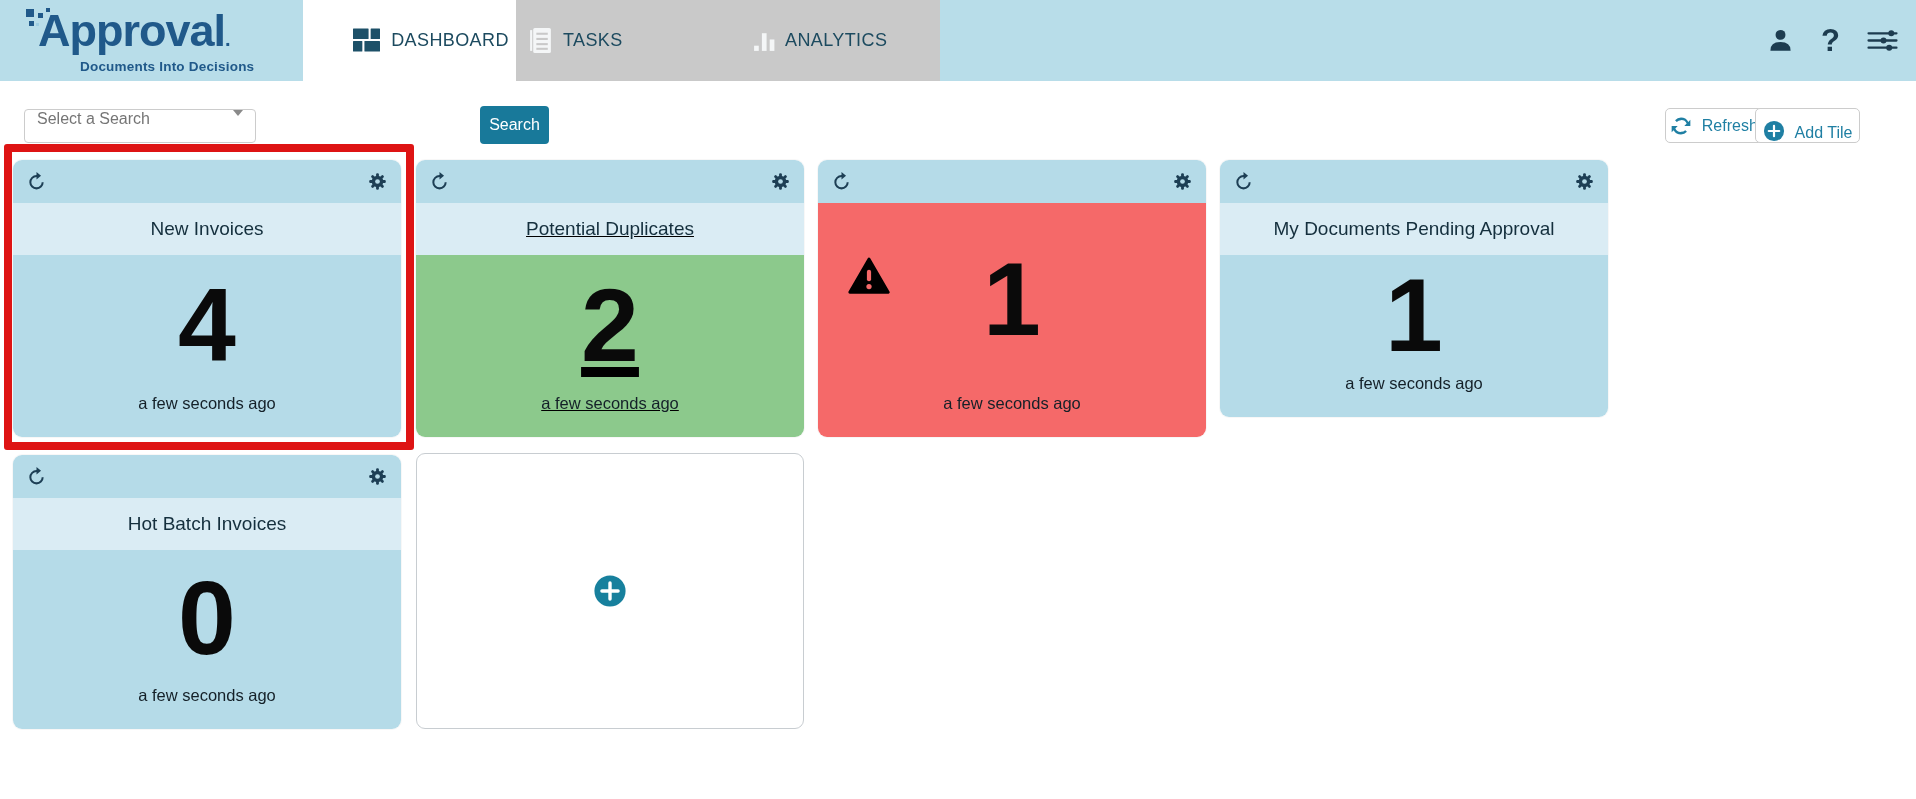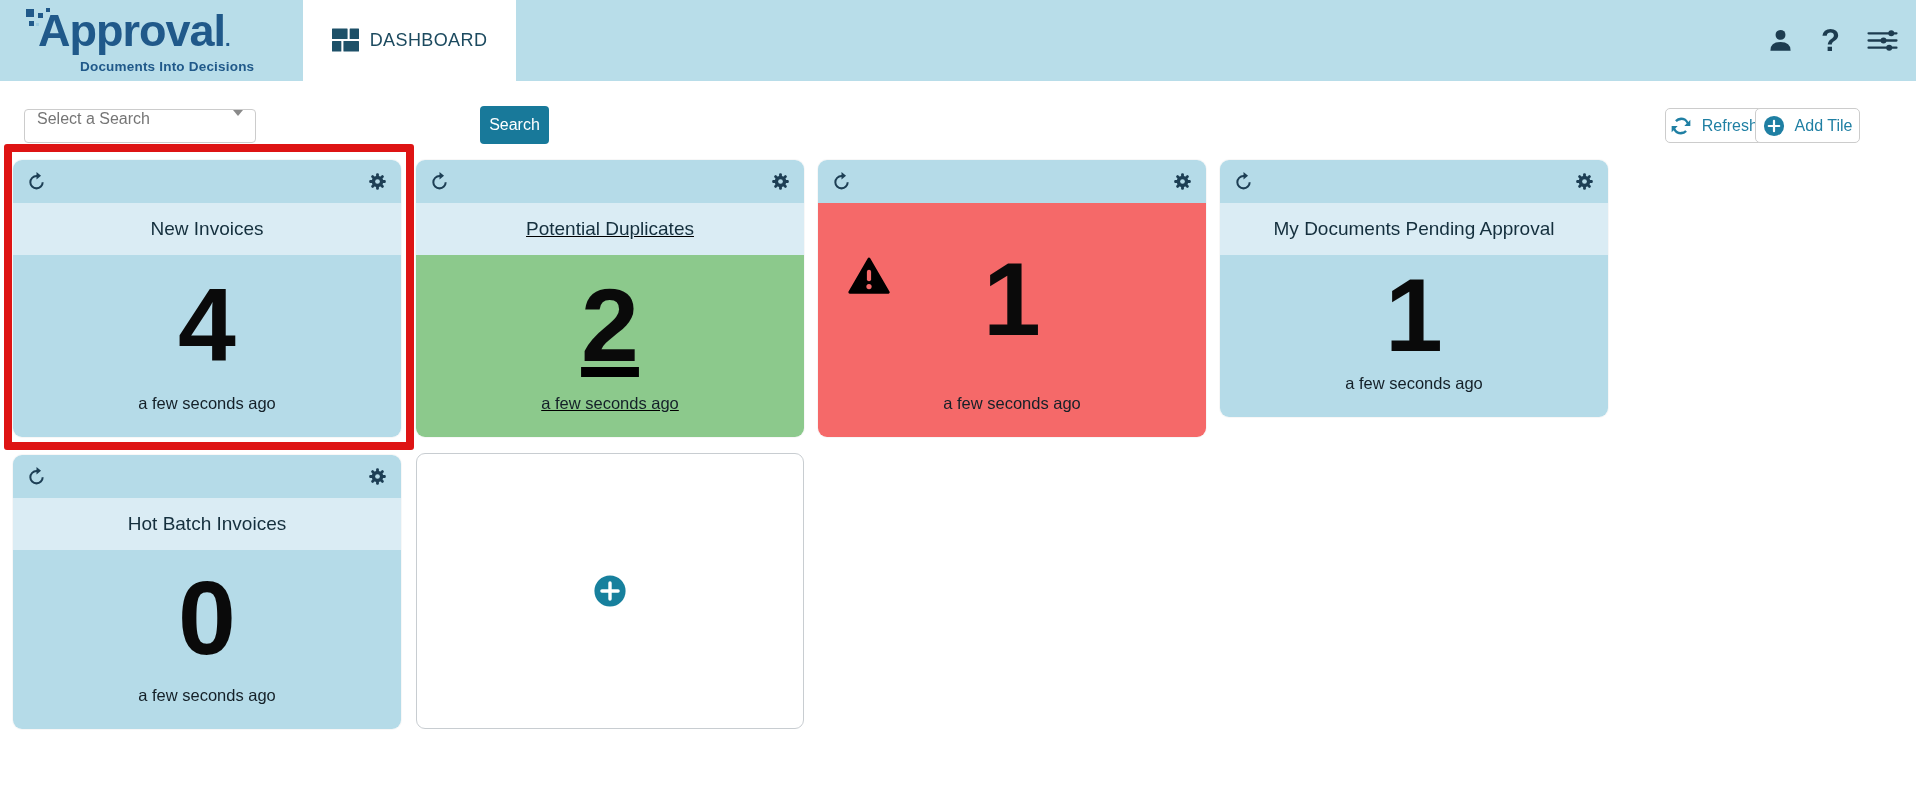--- a/index.html
+++ b/index.html
@@ -14,21 +14,21 @@
   .logo-word:after { content:"."; font-size:20px; }
   .logo-tagline { position:absolute; left:68px; top:56px; font-size:13.5px; font-weight:bold; color:#20598a; letter-spacing:.2px; }
   .px { position:absolute; background:#20598a; }
   .px1 { left:14px; top:6px;  width:8px; height:8px; }
   .px2 { left:26px; top:10px; width:5px; height:5px; }
   .px3 { left:17px; top:18px; width:5px; height:5px; }
   .px4 { left:34px; top:5px;  width:4px; height:4px; }
   .px5 { left:24px; top:20px; width:3px; height:3px; background:#9fcfe3; }
 
   .tab { display:flex; align-items:center; cursor:pointer; color:#1c4a5f; font-size:18px; letter-spacing:.4px; }
-  .tab-dashboard { position:absolute; left:303px; top:0; width:213px; height:81px; background:#fff; justify-content:center; gap:11px; }
+  .tab-dashboard { position:absolute; left:303px; top:0; width:256px; height:81px; background:#fff; justify-content:center; gap:11px; }
   .tab-strip { position:absolute; left:516px; top:0; width:424px; height:81px; background:#c9c9c9; }
   .tab-tasks { position:absolute; left:0; top:0; width:212px; height:81px; padding-left:13px; gap:11px; }
   .tab-analytics { position:absolute; left:212px; top:0; width:212px; height:81px; padding-left:26px; gap:10px; }
   .icon-navy { color:#1d5068; }
   .icon-white { color:#f4f6f7; }
 
   .header-actions { position:absolute; right:18px; top:0; height:81px; display:flex; align-items:center; gap:27px; }
   .hicon { color:#1d3c50; display:flex; align-items:center; cursor:pointer; }
   .help-glyph { font-size:31px; font-weight:800; color:#1d3c50; line-height:1; }
 
@@ -38,21 +38,21 @@
     background:#fff; display:flex; align-items:flex-start; padding:0 12px; font-size:16px; color:#757575; cursor:pointer; }
   .select-box .caret { margin-left:auto; width:0; height:0; border-left:5px solid transparent; border-right:5px solid transparent; border-top:6px solid #8a8a8a; }
   .search-input { position:absolute; left:272px; top:28px; width:184px; height:34px; border:1px solid #ccc; border-radius:4px;
     padding:0 12px; font-size:16px; color:#333; font-family:inherit; outline:none; }
   .search-input::placeholder { color:#757575; opacity:1; }
   .btn-search { position:absolute; left:480px; top:25px; width:69px; height:38px; background:#18799a; color:#fff; border:none;
     border-radius:4px; font-size:16px; font-family:inherit; cursor:pointer; }
   .btn-light { position:absolute; top:27px; height:35px; background:#fff; border:1px solid #ccc; border-radius:5px;
     display:flex; align-items:center; justify-content:center; gap:10px; color:#1f7fa3; font-size:16px; font-family:inherit; cursor:pointer;margin-left:7px; }
   .btn-refresh-all { left:1658px; width:119px; }
-  .btn-add-tile { left:1748px; width:105px; }
+  .btn-add-tile { left:1748px; width:105px;align-items:flex-end; }
 
   
   .board { position:absolute; left:0; top:160px; width:1916px; height:639px; }
   .highlight { position:absolute; left:4px; top:-16px; width:410px; height:306px; border:8px solid #de1414; border-radius:3px; pointer-events:none; z-index:5; }
 
   .tile { position:absolute; width:388px; border-radius:9px; overflow:hidden; display:flex; flex-direction:column; cursor:pointer;
     box-shadow:0 0 0 1px rgba(0,0,0,0.03); }
   .t1 { left:13px;  top:0; height:277px; }
   .t2 { left:416px; top:0; height:277px;text-decoration:underline; }
   .t3 { left:818px; top:0; height:277px; }
@@ -162,20 +162,34 @@
       <div class="logo-tagline">Documents Into Decisions</div>
     </div>
 
     <div class="tab tab-dashboard">
       <svg class="icon-navy" width="27" height="27">
           <use href="#i-grid"></use>
         </svg>
       <span>DASHBOARD</span>
     </div>
 
+    <div class="tab-strip">
+      <div class="tab tab-tasks">
+        <svg class="icon-white" width="23" height="27">
+            <use href="#i-doc"></use>
+          </svg>
+        <span>TASKS</span>
+      </div>
+      <div class="tab tab-analytics">
+        <svg class="icon-white" width="21" height="25">
+            <use href="#i-bars"></use>
+          </svg>
+        <span>ANALYTICS</span>
+      </div>
+    </div>
 
     <div class="header-actions">
       <span class="hicon">
         <svg width="27" height="27">
             <use href="#i-user"></use>
           </svg>
       </span>
       <span class="hicon help-glyph">?</span>
       <span class="hicon">
         <svg width="31" height="25">

